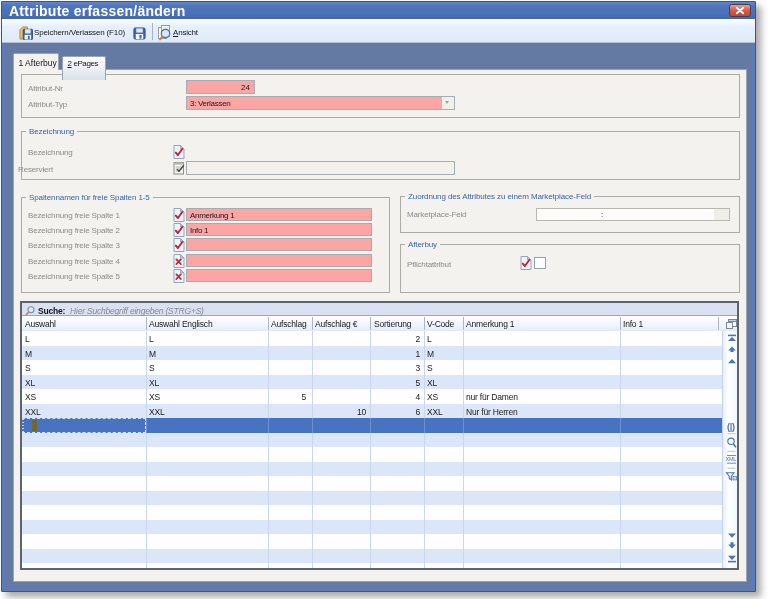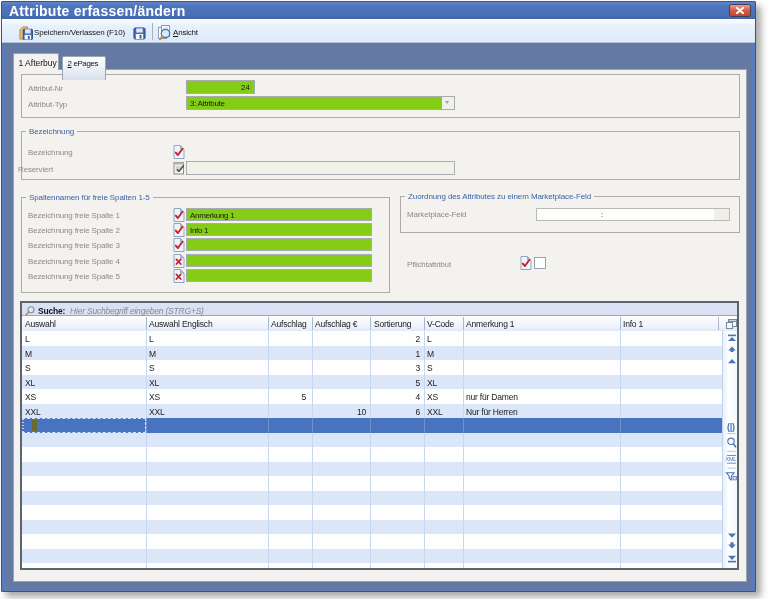--- a/index.html
+++ b/index.html
@@ -8,21 +8,21 @@
 #win{left:1px;top:1px;width:755px;height:591px;background:#647AA3;border:1px solid #42537A;box-shadow:5px 5px 7px rgba(110,110,110,.6);border-radius:1px}
 #titlebar{left:2px;top:2px;width:753px;height:17px;background:linear-gradient(180deg,#6186c9 0%,#4e74bc 25%,#4A70B8 75%,#4166ac 100%)}
 #title{left:9px;top:3px;font-size:14px;font-weight:bold;color:#fff;letter-spacing:0.25px}
 #toolbar{left:2px;top:19px;width:753px;height:24px;background:linear-gradient(180deg,#fdfeff 0%,#e7f1fc 30%,#dfeafa 100%);border-bottom:1px solid #b3bfd6}
 .tbtext{top:28px;color:#15151a}
 #tabpage{left:13px;top:69px;width:734px;height:513px;background:#F4F2EE;border:1px solid #9aa5b4}
 .tab{color:#14141e;white-space:nowrap;font-size:8.5px;letter-spacing:0}
 .grp{border:1px solid #ACABA4}
 .grptitle{position:absolute;top:-5px;left:4px;background:#F4F2EE;padding:0 3px;color:#3B62A8;line-height:9px;white-space:nowrap;letter-spacing:-0.1px}
 .lbl{color:#8B8B8B;letter-spacing:-0.15px;white-space:nowrap}
-.inp{background:#84cc16;border:1px solid #A5ACB2;letter-spacing:-0.3px;white-space:nowrap}
+.inp{background:#fca5a5;border:1px solid #A5ACB2;letter-spacing:-0.3px;white-space:nowrap}
 .cell{top:3px;white-space:nowrap;letter-spacing:-0.2px;font-size:8.5px}
 </style></head><body>
 <div id="page">
 <svg width="0" height="0" style="position:absolute">
   <defs>
     <g id="icoChk">
       <path d="M1 .5 H7.5 L11 4 V13.5 H1 Z" fill="#eef4fb" stroke="#93a5bd" stroke-width="1"></path>
       <path d="M7.5 .5 L7.5 4 L11 4 Z" fill="#a9c4e2" stroke="#93a5bd" stroke-width=".8"></path>
       <path d="M2.8 7.6 L4.9 10 L9.3 4" stroke="#c8202f" stroke-width="1.9" fill="none" stroke-linecap="round" stroke-linejoin="round"></path>
     </g>
@@ -83,21 +83,21 @@
     </div>
 <div class="abs tab" style="left:62px;top:56px;width:44px;height:24px;background:linear-gradient(180deg,#ffffff 0%,#eaeef5 55%,#d9e0ea 100%);border:1px solid #9aa5b4;border-bottom:none;border-radius:2px 2px 0 0;z-index:2">
       <div class="abs" style="left:4.5px;top:1.5px;letter-spacing:-0.4px;font-size:8px"><span style="text-decoration:underline">2</span> ePages</div>
     </div>
 <div id="tabpage" class="abs"></div>
 
 <div class="abs grp" style="left:21px;top:74px;width:719px;height:44px"></div>
 <div class="abs lbl" style="left:28px;top:84px">Attribut-Nr</div>
 <div class="abs inp" style="left:186px;top:80px;width:69px;height:13.5px;text-align:right;padding:2px 4px 0 0;letter-spacing:0">24</div>
 <div class="abs lbl" style="left:28px;top:100px">Attribut-Typ</div>
-<div class="abs inp" style="left:186px;top:96px;width:269px;height:13.5px;padding:2px 0 0 3px">3: Attribute</div>
+<div class="abs inp" style="left:186px;top:96px;width:269px;height:13.5px;padding:2px 0 0 3px">3: Verlassen</div>
 <div class="abs" style="left:442px;top:97px;width:12px;height:11.5px;background:#f1f1ec"></div>
 <div class="abs" style="left:445px;top:101px;width:0;height:0;border:2.5px solid transparent;border-top:3.5px solid #a2a29a"></div>
 
 <div class="abs grp" style="left:21px;top:131px;width:719px;height:49px">
       <div class="grptitle">Bezeichnung</div>
     </div>
 <div class="abs lbl" style="left:28px;top:148px">Bezeichnung</div>
 <svg class="abs" style="left:173px;top:145px" width="12" height="14" viewBox="0 0 12 14">
       <use href="#icoChk"></use>
     </svg>
@@ -136,20 +136,23 @@
     </svg>
 <div class="abs inp" style="left:186px;top:269px;width:186px;height:13px"></div>
 
 <div class="abs grp" style="left:400px;top:196px;width:340px;height:37px">
       <div class="grptitle">Zuordnung des Attributes zu einem Marketplace-Feld</div>
     </div>
 <div class="abs lbl" style="left:407px;top:210px">Marketplace-Feld</div>
 <div class="abs inp" style="left:536px;top:208px;width:194px;height:13px;background:#FDFDFC;border-color:#b9b9b2"></div>
 <div class="abs" style="left:714px;top:209px;width:15px;height:11px;background:#EFEEE8"></div>
 <div class="abs" style="left:601px;top:210px;color:#222">:</div>
+<div class="abs grp" style="left:400px;top:244px;width:340px;height:49px">
+      <div class="grptitle">Afterbuy</div>
+    </div>
 <div class="abs lbl" style="left:407px;top:260px">Pflichtattribut</div>
 <svg class="abs" style="left:520px;top:256px" width="12" height="14" viewBox="0 0 12 14">
       <use href="#icoChk"></use>
     </svg>
 <div class="abs" style="left:534px;top:257px;width:12px;height:12px;background:#fff;border:1px solid #97a1ad"></div>
 <div id="table" class="abs" style="left:20px;top:301px;width:719px;height:269px;border:2px solid #5C646E;background:#fff;overflow:hidden">
 <div class="abs" style="left:0;top:0;width:715px;height:13px;background:#DAE1F2;border-bottom:1px solid #9BA7C0">
 <svg class="abs" style="left:2.5px;top:2.5px" width="12" height="10" viewBox="0 0 12 10">
   <circle cx="6" cy="3.8" r="3" fill="#dceaf8" stroke="#7e90a8" stroke-width="1.1"></circle>
   <path d="M3.8 6 L1.2 8.8" stroke="#b08a5a" stroke-width="1.6" stroke-linecap="round"></path>

